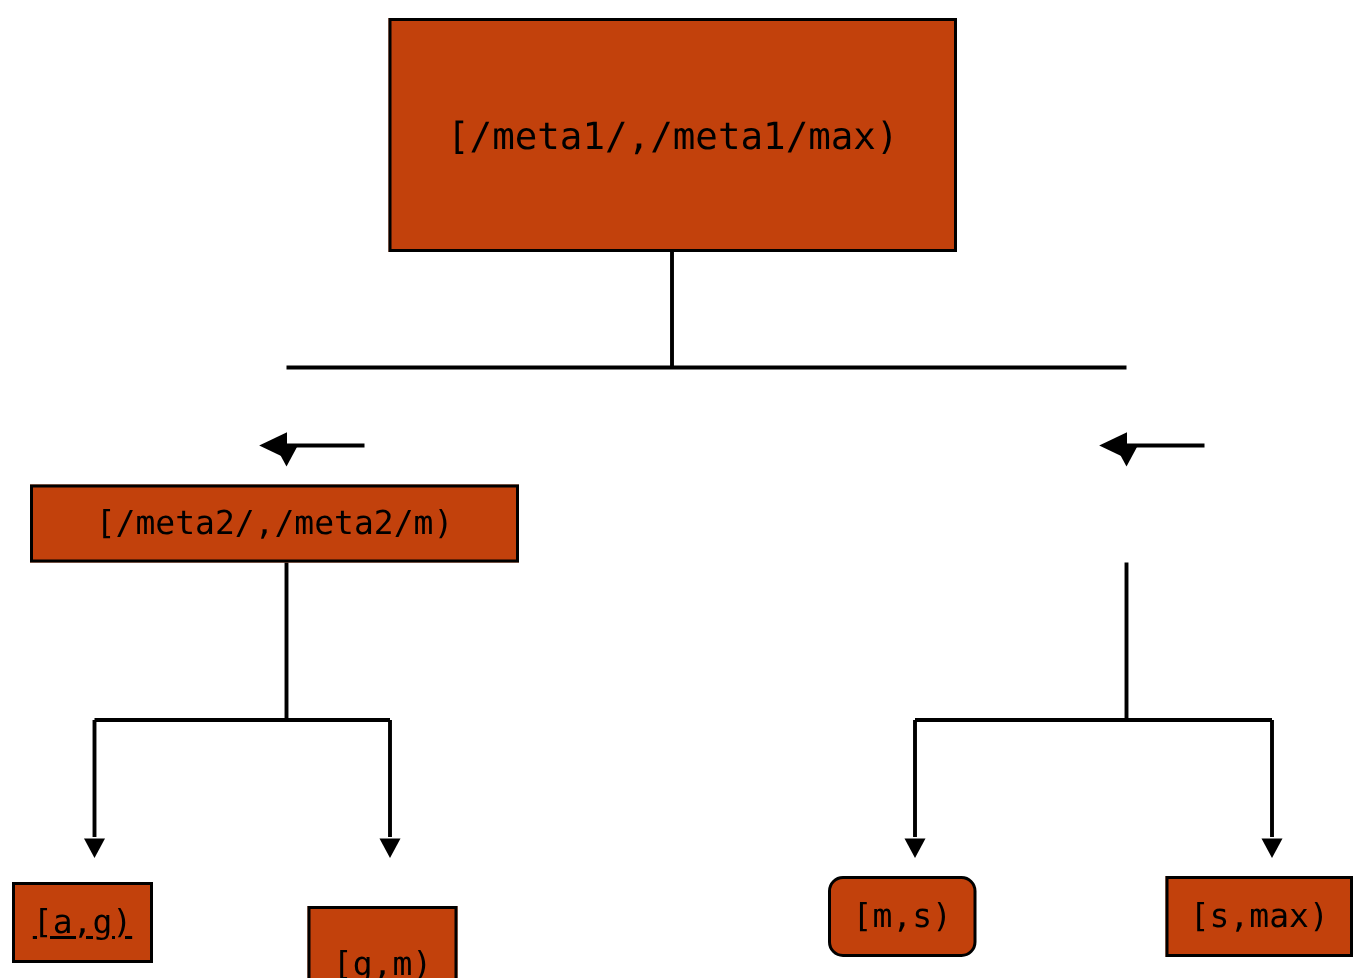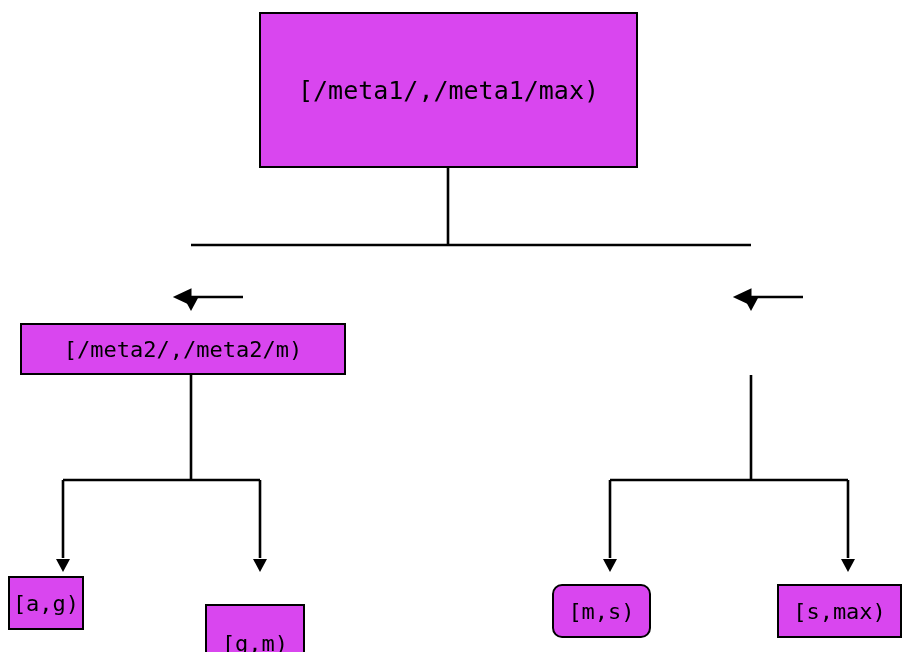--- a/index.html
+++ b/index.html
@@ -22,21 +22,21 @@
     left: 0;
     top: 0;
     width: 912px;
     height: 652px;
     pointer-events: none;
   }
   .node {
     position: absolute;
     box-sizing: border-box;
     border: 2px solid #000000;
-    background: #d946ef;
+    background: #c2410c;
     display: flex;
     align-items: center;
     justify-content: center;
     color: #000000;
     white-space: pre;
     letter-spacing: 0px;
   }
   .node-label {
     display: block;
     white-space: pre;
@@ -63,23 +63,24 @@
     top: 323px;
     width: 323px;
     height: 52px;
   }
   #node-mid-left .node-label,
   #node-mid-right .node-label { font-size: 22px; }
 
   
   #node-leaf-ag {
     left: 8px;
-    top: 576px;
-    width: 76px;
+    top: 588px;
+    width: 94px;
     height: 54px;
+    text-decoration: underline;
   }
   #node-leaf-gm {
     left: 205px;
     top: 604px;
     width: 100px;
     height: 54px;
     align-items: flex-end;
   }
   #node-leaf-ms {
     left: 552px;

